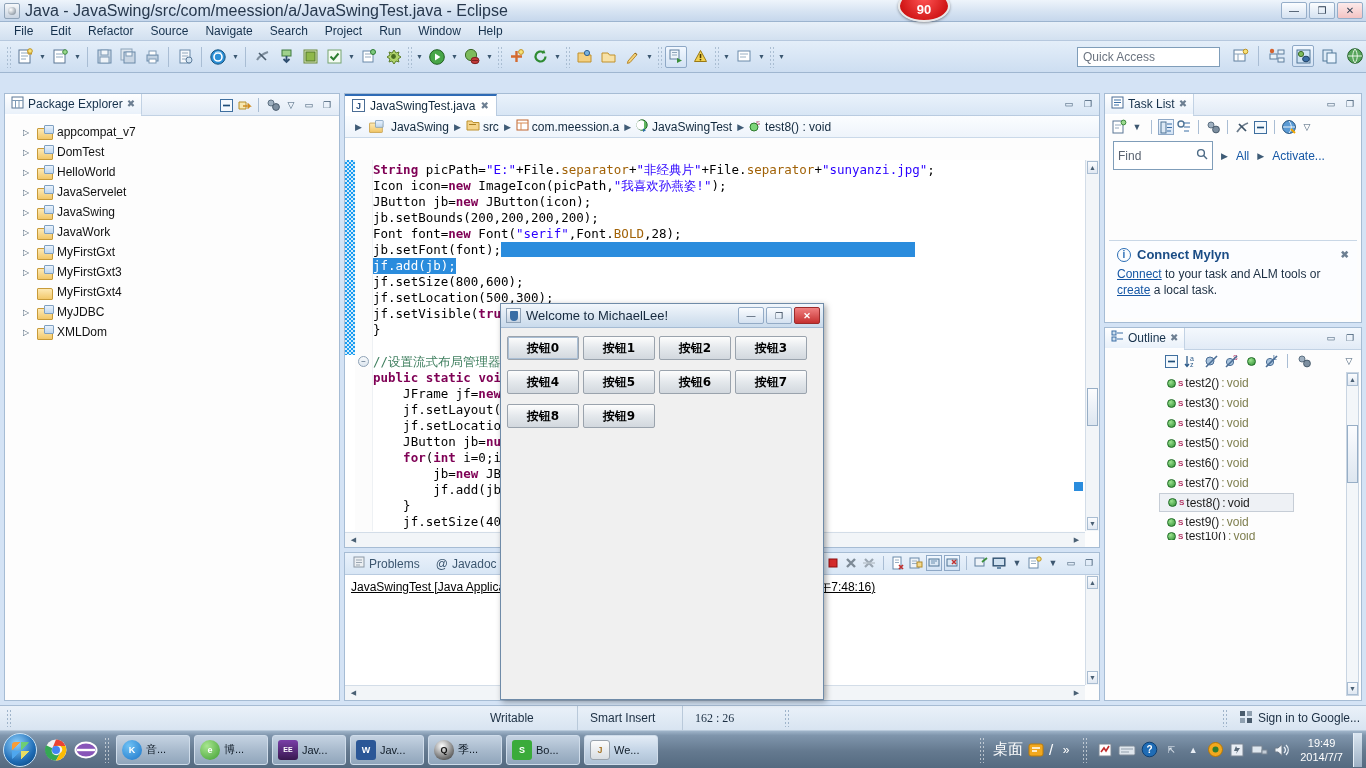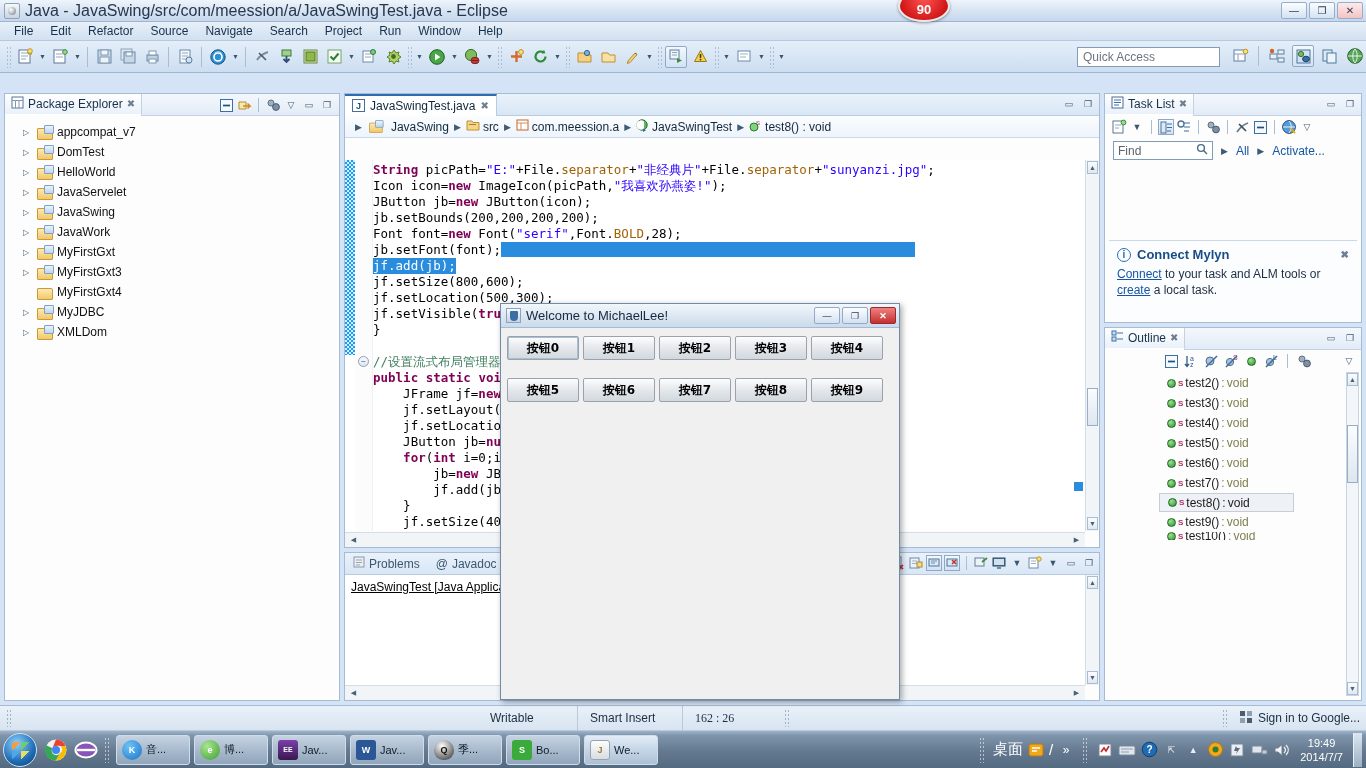--- a/index.html
+++ b/index.html
@@ -155,58 +155,58 @@
   #console{left:344px;top:463px;width:756px;bottom:4px;}
   .cs-tabs{height:22px;background:linear-gradient(#eaf2fb,#d8e6f5);border-bottom:1px solid #b9cbe0;display:flex;align-items:center;position:relative;}
   .cs-tab{height:22px;display:flex;align-items:center;gap:4px;padding:0 8px;font-size:12px;color:#3c566f;}
   .cs-body{position:absolute;left:0;right:14px;top:22px;bottom:15px;background:#fff;padding:4px 6px;font-size:12px;}
   .cs-link{text-decoration:underline;}
   .cs-tools{position:absolute;right:2px;top:2px;display:flex;align-items:center;gap:2px;}
   
   #tasklist{left:1104px;top:4px;right:4px;height:230px;}
   .tl-toolbar{display:flex;align-items:center;gap:2px;padding:3px 4px 0 6px;flex-wrap:wrap;}
   .find-row{display:flex;align-items:center;gap:6px;padding:6px 6px 0 8px;}
-  .find-box{width:100px;height:19px;border:1px solid #7f9db9;background:#fff;display:flex;align-items:center;padding:0 4px;justify-content:space-between;font-size:12px;color:#5a6370;}
+  .find-box{width:100px;height:29px;border:1px solid #7f9db9;background:#fff;display:flex;align-items:center;padding:0 4px;justify-content:space-between;font-size:12px;color:#5a6370;}
   .tl-link{color:#1557a5;font-size:12px;}
   .mylyn{
     position:absolute;left:4px;right:4px;bottom:4px;height:78px;
     background:#fcfdff;border-top:1px solid #c9d7e6;padding:6px 8px;
   }
   .mylyn-title{display:flex;align-items:center;gap:6px;font-weight:bold;font-size:13px;color:#1a4c85;}
   .mylyn-text{margin-top:4px;font-size:12px;color:#1b2e42;line-height:16px;}
   a.u{color:#1557a5;text-decoration:underline;}
   .info-i{width:14px;height:14px;border-radius:50%;border:1.5px solid #2a6db5;color:#2a6db5;font-size:10px;font-weight:bold;display:flex;align-items:center;justify-content:center;}
   #outline{left:1104px;top:238px;right:4px;bottom:4px;}
   .ol-toolbar{display:flex;align-items:center;gap:4px;padding:3px 4px 2px 58px;position:relative;}
   .ol-list{padding:2px 0 0 0;}
   .ol-row{height:20px;display:flex;align-items:center;padding-left:62px;font-size:12px;color:#1a1a1a;gap:2px;}
   .ol-row.selected{background:#eef1f5;border:1px solid #c6cdd6;height:19px;margin-left:54px;padding-left:8px;width:135px;}
   .ol-dot{width:9px;height:9px;border-radius:50%;background:radial-gradient(circle at 35% 30%,#9be48e,#2e8b32);border:1px solid #1d6b24;}
   .ol-s{color:#b03060;font-size:8px;vertical-align:super;font-weight:bold;}
   .ol-void{color:#7f7f4f;}
   .ol-scroll{position:absolute;right:2px;top:44px;width:13px;bottom:4px;background:#f3f6f9;border:1px solid #c9d5e2;}
   
   #swing-dialog{
-    position:absolute;left:500px;top:303px;width:400px;height:397px;
+    position:absolute;left:500px;top:303px;width:324px;height:397px;
     background:#f0f0f0;border:1px solid #6f8ba8;
     box-shadow:2px 2px 6px rgba(0,0,0,.35);
     z-index:50;
   }
   .sw-title{
     height:24px;background:linear-gradient(#f2f7fc,#d9e5f1 60%,#cadbec);
     border-bottom:1px solid #a5bbd3;display:flex;align-items:center;padding:0 3px;position:relative;
   }
   .sw-ico{width:15px;height:15px;margin:0 5px 0 2px;background:linear-gradient(#f8fafc,#c6d3e2);border:1px solid #8fa3b8;position:relative;}
   .sw-ico:after{content:"";position:absolute;left:3px;top:2px;width:8px;height:10px;background:#3a6ea5;border-radius:1px 1px 4px 4px;}
   .sw-title-text{font-size:13px;color:#16293d;}
   .sw-btns{position:absolute;right:3px;top:3px;display:flex;gap:2px;}
   .sw-btn{width:26px;height:17px;border:1px solid #93abc6;border-radius:2px;background:linear-gradient(#fbfdff,#d4e1f0);display:flex;align-items:center;justify-content:center;font-size:9px;color:#2b3c50;}
   .sw-btn.close{background:linear-gradient(#f08080,#c53030);border-color:#9b2b2b;color:#fff;font-weight:bold;}
   .sw-body{padding:8px 6px;}
-  .sw-grid{display:flex;flex-wrap:wrap;gap:18px 4px;}
+  .sw-grid{display:flex;flex-wrap:wrap;gap:10px 4px;}
   .sw-jbtn{
     width:72px;height:24px;
     background:linear-gradient(#fdfdfd,#e4e8ec 50%,#d2d8de);
     border:1px solid #9aa3ad;border-radius:2px;
     display:flex;align-items:center;justify-content:center;
     font-family:"DejaVu Sans","Liberation Sans",sans-serif;
     font-size:12px;font-weight:bold;color:#000;
   }
   .sw-jbtn.focus{box-shadow:inset 0 0 0 1px #a9bed4;}
   

